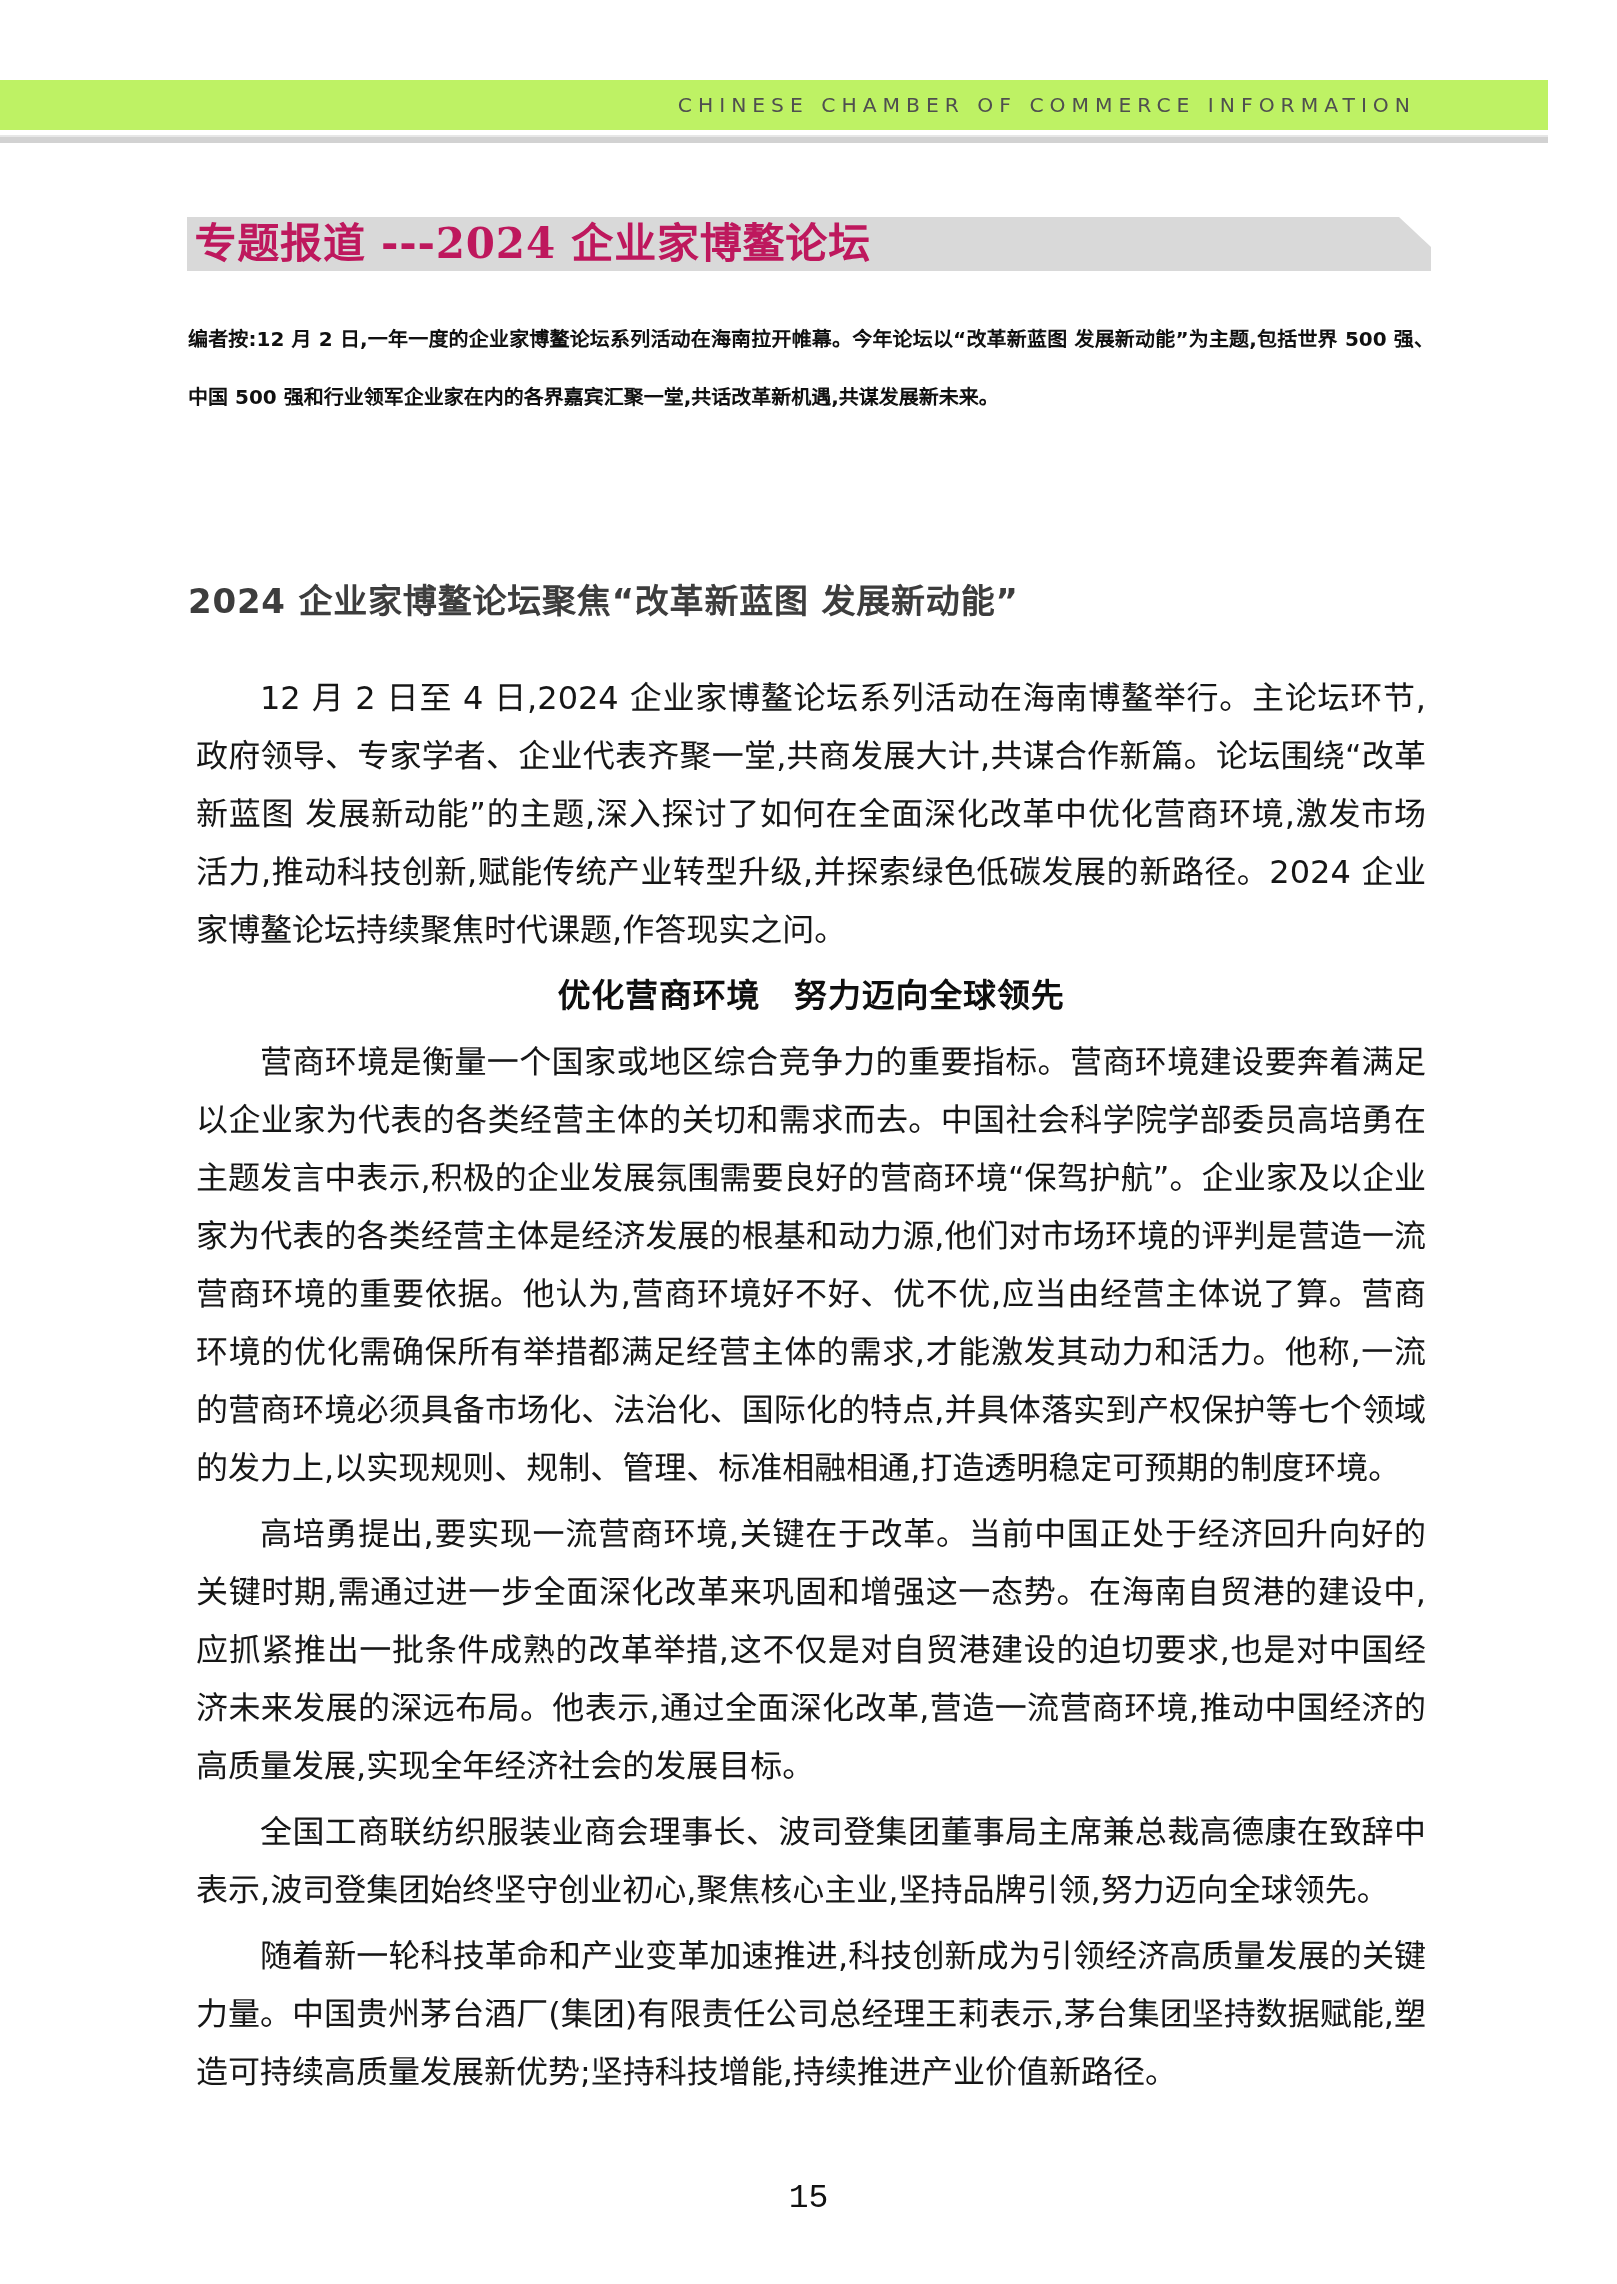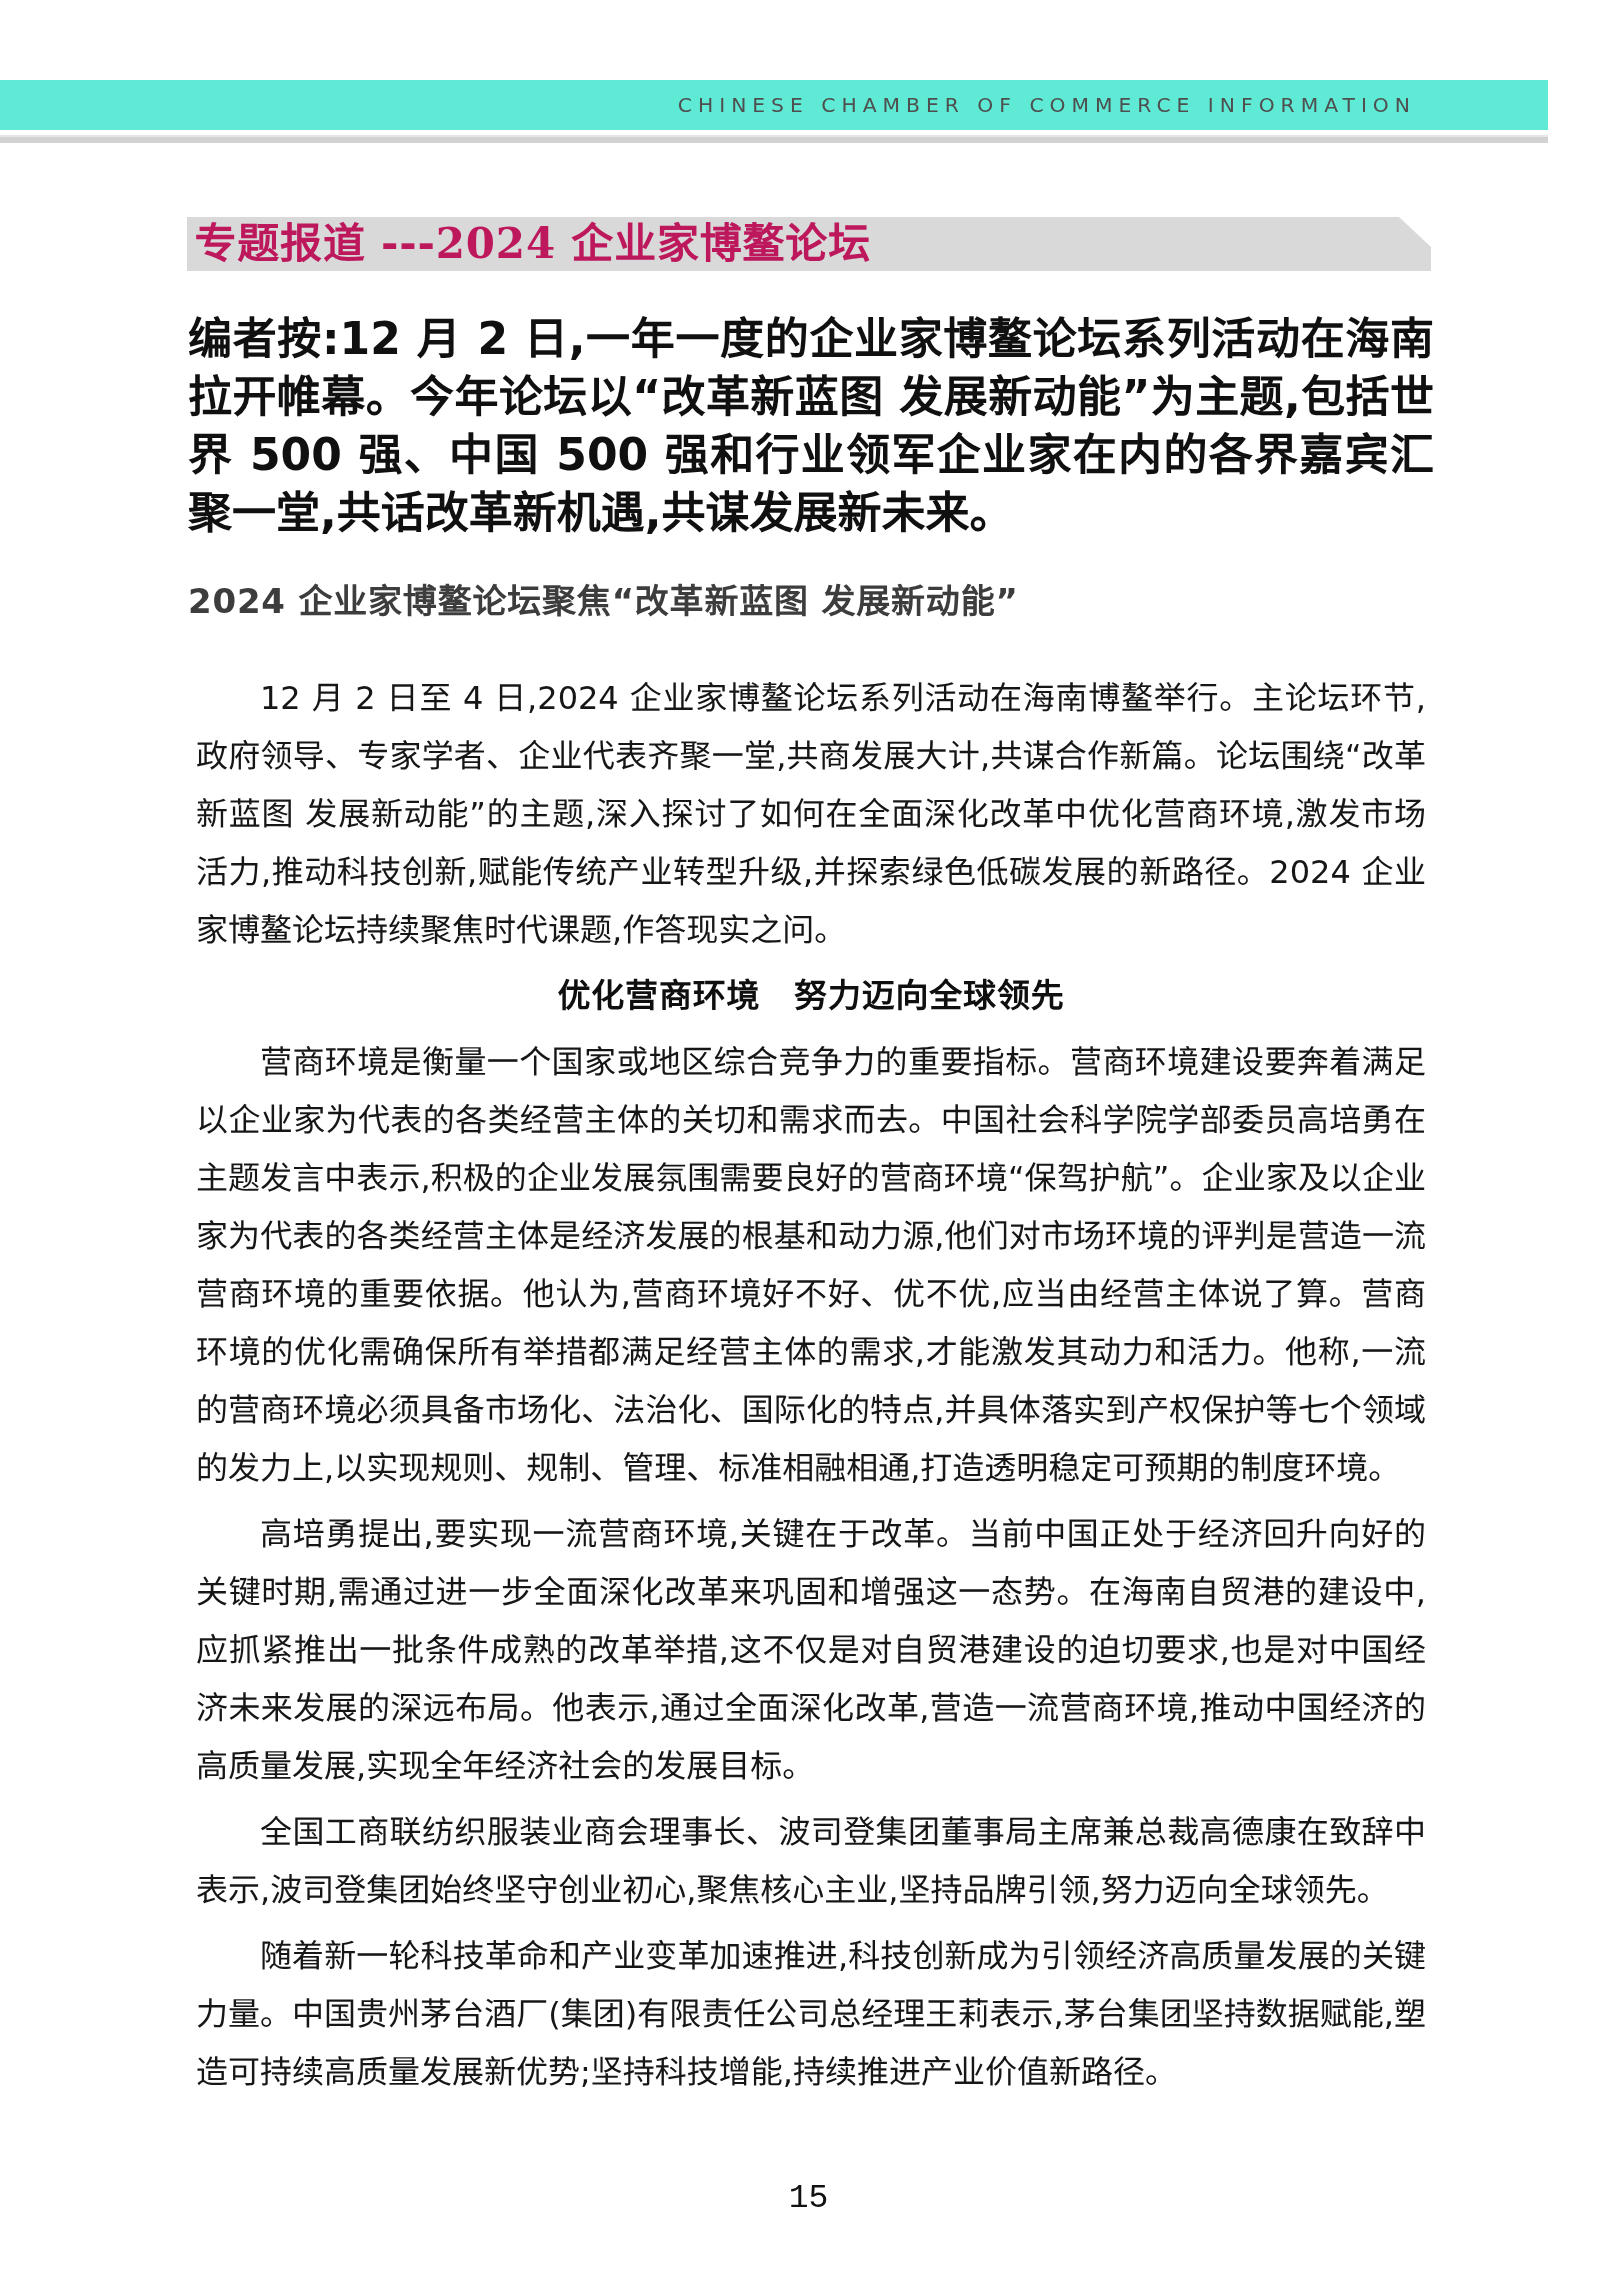--- a/index.html
+++ b/index.html
@@ -4,21 +4,21 @@
 <style>
   html,body{margin:0;padding:0;}
   body{
     width:1617px;height:2284px;position:relative;background:#ffffff;
     font-family:"DejaVu Sans","Liberation Sans",sans-serif;
     color:#161616;
   }
   
   .top-band{
     position:absolute;left:0;top:80px;width:1548px;height:50px;
-    background:#5eead4;
+    background:#bef264;
     text-align:right;
   }
   .top-band .masthead-text{
     position:absolute;right:132px;top:0;line-height:50px;
     font-size:20.3px;letter-spacing:6px;color:#4f4f4f;white-space:nowrap;
   }
   .top-rule{
     position:absolute;left:0;top:135px;width:1548px;height:7.5px;
     background:linear-gradient(#e7e7e7 0 30%, #d2d2d2 30% 100%);
   }
@@ -30,21 +30,21 @@
   }
   .section-band h1{
     margin:0;padding-left:7.5px;
     font-family:"DejaVu Serif","Liberation Serif",serif;
     font-weight:bold;font-size:42px;line-height:53px;color:#be185d;
     letter-spacing:0.8px;white-space:nowrap;
   }
   
   .editor-note{
     position:absolute;left:188px;top:310px;width:1246px;margin:0;
-    font-size:44px;line-height:58px;font-weight:bold;color:#101010;
+    font-size:20px;line-height:58px;font-weight:bold;color:#101010;
     text-align:justify;
   }
   
   .article-title{
     position:absolute;left:188px;top:574px;width:1246px;margin:0;
     text-align:left;font-size:34px;font-weight:bold;color:#3d3d3d;
     letter-spacing:0.8px;white-space:nowrap;
   }
   
   .article{

